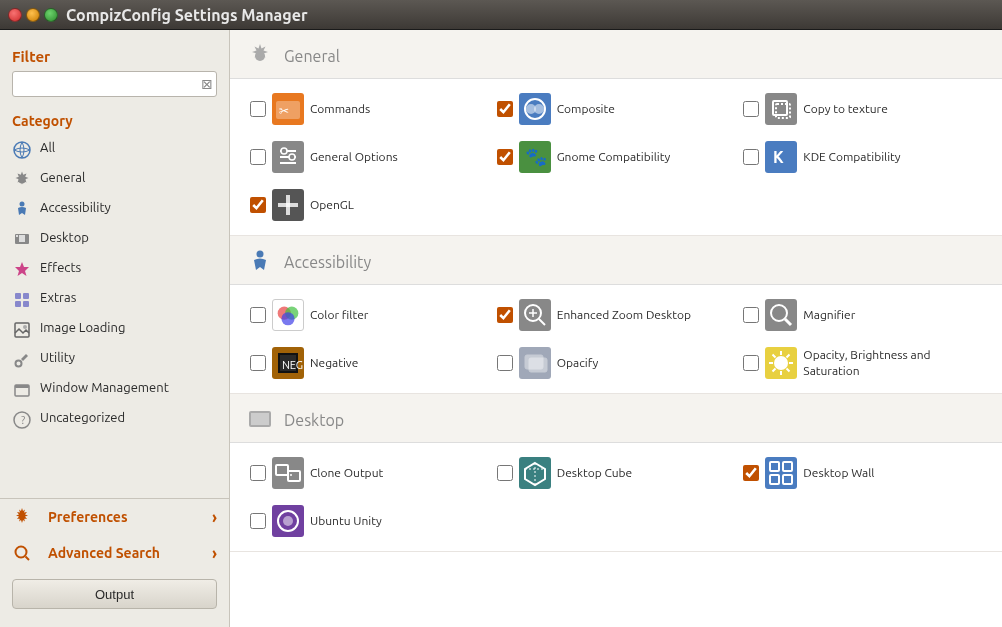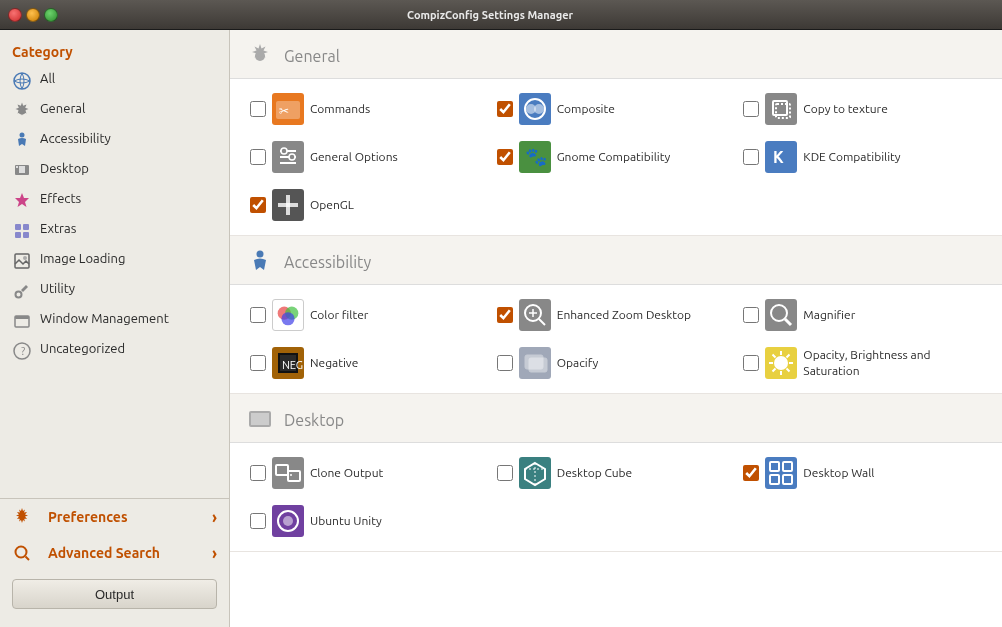--- a/index.html
+++ b/index.html
@@ -28,24 +28,23 @@
       width: 14px; height: 14px;
       border-radius: 50%;
       border: 1px solid rgba(0,0,0,0.4);
       cursor: pointer;
     }
     .tb-close { background: radial-gradient(circle at 40% 35%, #f87272, #cc2a2a); }
     .tb-min { background: radial-gradient(circle at 40% 35%, #ffc04d, #c87a00); }
     .tb-max { background: radial-gradient(circle at 40% 35%, #6cd46c, #2e8b2e); }
     .title-bar-title {
       color: #e8e8e8;
-      font-size: 11px;
+      font-size: 16px;
       font-weight: bold;
       flex: 1;
-      text-align: center;
       margin-right: 80px;
     }
     .main-window {
       display: flex;
       background: #f0ede8;
       height: 597px;
     }
     
     .sidebar {
       width: 230px;
@@ -223,20 +222,27 @@
     <div class="tb-btn tb-close"></div>
     <div class="tb-btn tb-min"></div>
     <div class="tb-btn tb-max"></div>
   </div>
   <div class="title-bar-title">CompizConfig Settings Manager</div>
 </div>
 
 <div class="main-window">
 
   <div class="sidebar">
+    <div class="filter-section">
+      <div class="filter-label">Filter</div>
+      <div class="filter-input-wrap">
+        <input type="text" class="filter-input" placeholder="" style="">
+        <span class="filter-clear">⊠</span>
+      </div>
+    </div>
     <div class="category-label">Category</div>
     <div class="cat-items">
       <div class="cat-item">
         <div class="cat-icon">
           <svg width="20" height="20" viewBox="0 0 20 20">
               <circle cx="10" cy="10" r="8" fill="none" stroke="#4a7ab5" stroke-width="1.5"></circle>
               <path d="M10 2 Q14 10 10 18 Q6 10 10 2Z" fill="none" stroke="#4a7ab5" stroke-width="1"></path>
               <path d="M2 10 Q10 14 18 10 Q10 6 2 10Z" fill="none" stroke="#4a7ab5" stroke-width="1"></path>
             </svg>
         </div>

